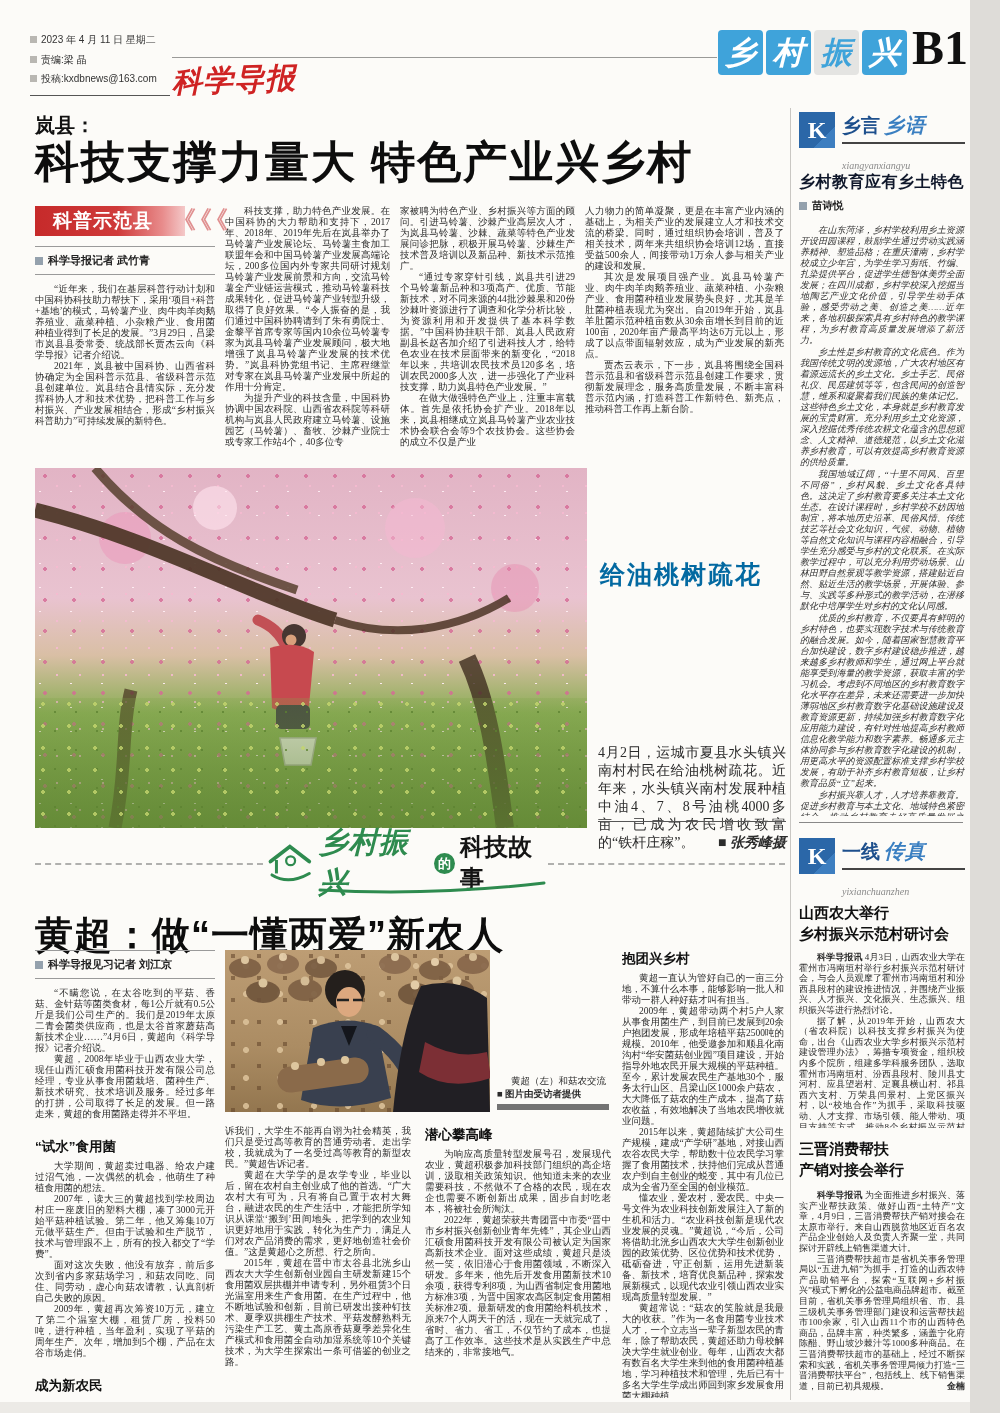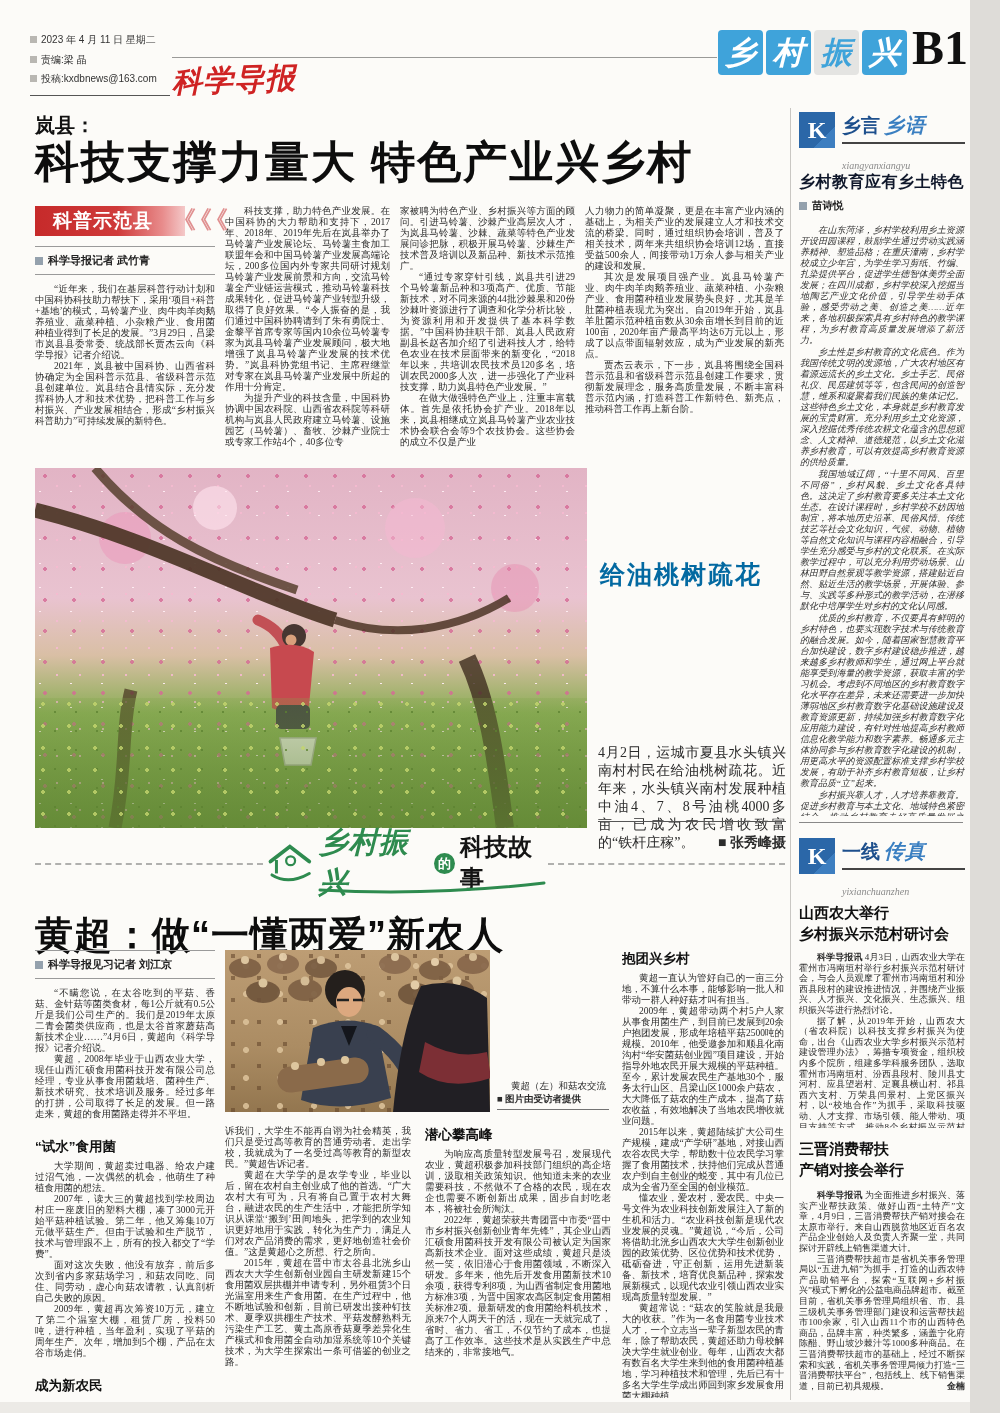--- a/index.html
+++ b/index.html
@@ -46,21 +46,21 @@
       linear-gradient(180deg,#e2b4c5 0%,#e9c3d0 36%,#d9bfA5 52%,#8bad56 68%,#729740 100%);
     background-size:29px 31px,23px 27px,31px 24px,100% 100%;}
   .p1grass{position:absolute;left:0;bottom:0;width:100%;height:36%;
     background-image:
       radial-gradient(circle 3px at 8px 6px, rgba(196,214,110,.8) 55%, transparent 62%),
       radial-gradient(circle 2.5px at 20px 14px, rgba(92,130,48,.75) 55%, transparent 62%),
       linear-gradient(180deg, rgba(128,164,74,.25), rgba(96,134,52,.7));
     background-size:26px 22px,21px 19px,100% 100%;}
   .cap-title{left:600px;top:558px;font:700 25px "Liberation Sans","DejaVu Sans",sans-serif;color:#0369a1;letter-spacing:2px;}
   .cap-text{left:598px;top:744px;width:188px;font-size:14px;line-height:18px;text-align:justify;color:#2b2b2b;}
-  .cap-text .credit{float:right;font-weight:700;}
+  .cap-text .credit{float:right;font-weight:700;font-style:italic;}
   .cap-rule{left:598px;top:821px;width:188px;height:1px;background:#555;}
   
   .dashL{left:35px;top:863px;width:228px;border-top:2px dashed #b0b0ae;}
   .dashR{left:548px;top:863px;width:237px;border-top:2px dashed #b0b0ae;}
   .fbadge{left:266px;top:836px;width:282px;height:54px;display:flex;align-items:center;gap:5px;}
   .fb-script{font:italic 700 29px "Liberation Serif","DejaVu Serif",serif;color:#2e8b4f;letter-spacing:1px;}
   .fb-de{width:21px;height:21px;border-radius:50%;background:#2e8b4f;color:#fff;
          font:700 13px/21px "Liberation Sans","DejaVu Sans",sans-serif;text-align:center;flex:0 0 auto;}
   .fb-rest{font:700 24px "Liberation Sans","DejaVu Sans",sans-serif;color:#141414;}
   .fb-swoosh{position:absolute;left:52px;bottom:-4px;}
@@ -70,21 +70,21 @@
   .subhead{font:700 13.5px "Liberation Sans","DejaVu Sans",sans-serif;color:#111;margin:18px 0 5px;text-indent:0;}
   .a2c1{left:35px;top:988px;width:180px;height:410px;}
   .a2mid{left:225px;top:950px;width:386px;}
   .photo2{position:relative;width:265px;height:162px;overflow:hidden;
     background-image:
       radial-gradient(circle 4px at 8px 6px, rgba(96,66,40,.55) 55%, transparent 63%),
       radial-gradient(circle 5px at 21px 16px, rgba(222,196,156,.85) 55%, transparent 63%),
       linear-gradient(180deg,#bd9d74 0%,#ab8c63 60%,#93764f 100%);
     background-size:26px 22px,34px 28px,100% 100%;}
   .p2cap{position:absolute;right:2px;bottom:8px;width:112px;font-size:9.5px;line-height:12.5px;
-         color:#2b2b2b;border-bottom:1px solid #737373;padding-bottom:4px;}
+         color:#2b2b2b;border-bottom:6px solid #737373;padding-bottom:4px;}
   .p2cap .l1{text-indent:14px;}
   .p2cap .cr{font-weight:700;}
   .midcols{display:flex;gap:14px;margin-top:8px;}
   .a2c2{width:186px;height:272px;}
   .a2c3{width:186px;height:272px;}
   .a2c4{left:622px;top:950px;width:162px;height:448px;}
   .a2c4 p{text-indent:17px;}
   
   .vrule{left:790px;top:108px;width:1px;height:1292px;background:#c9c7c3;}
   .sbhead{display:flex;gap:7px;align-items:flex-start;width:166px;}

